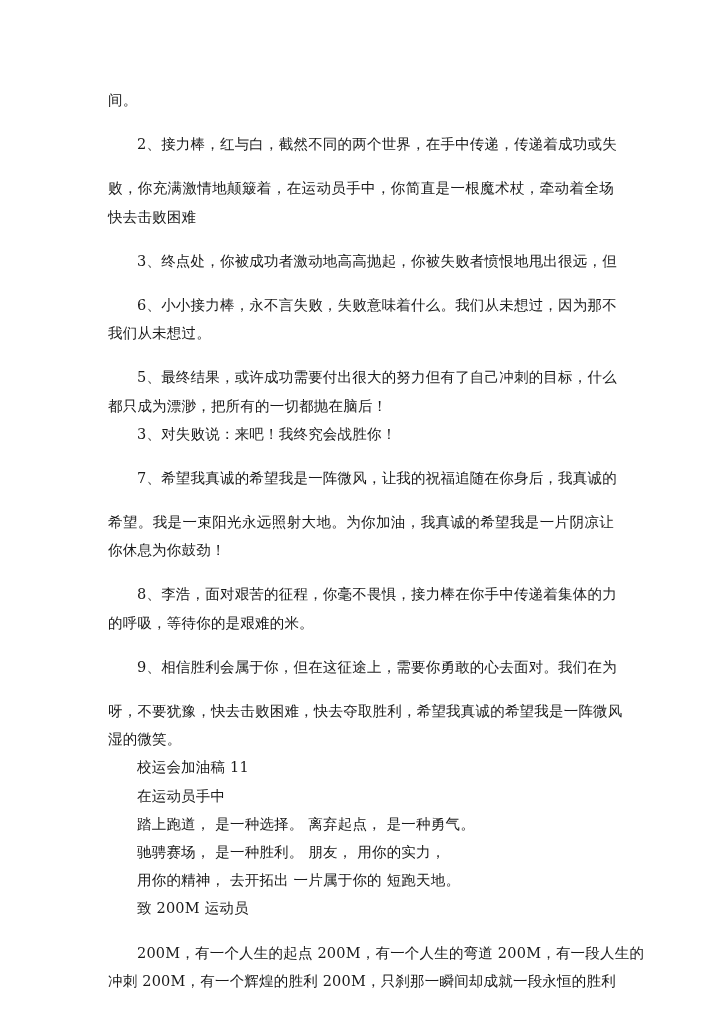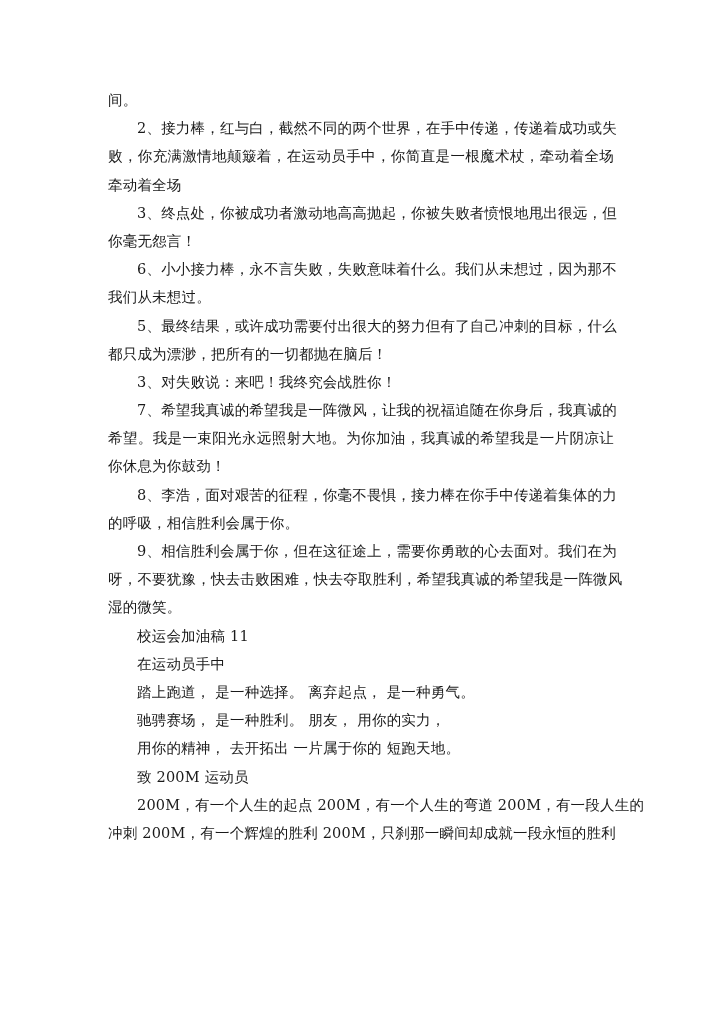--- a/index.html
+++ b/index.html
@@ -27,42 +27,42 @@
       font-size: 14.5px;
       white-space: nowrap;
       letter-spacing: 0.2px;
     }
     .indent {
       padding-left: 29px;
     }
     .justify {
       text-align: justify;
       text-align-last: justify;
+      margin-top: 16px;
     }
   </style>
 </head>
 <body>
 
 <div class="page">
   <div class="line">间。</div>
   <div class="line indent justify">2、接力棒，红与白，截然不同的两个世界，在手中传递，传递着成功或失</div>
   <div class="line justify">败，你充满激情地颠簸着，在运动员手中，你简直是一根魔术杖，牵动着全场</div>
-  <div class="line">牵动着全场</div>
+  <div class="line">快去击败困难</div>
   <div class="line indent justify">3、终点处，你被成功者激动地高高抛起，你被失败者愤恨地甩出很远，但</div>
-  <div class="line">你毫无怨言！</div>
   <div class="line indent justify">6、小小接力棒，永不言失败，失败意味着什么。我们从未想过，因为那不</div>
   <div class="line">我们从未想过。</div>
   <div class="line indent justify">5、最终结果，或许成功需要付出很大的努力但有了自己冲刺的目标，什么</div>
   <div class="line">都只成为漂渺，把所有的一切都抛在脑后！</div>
   <div class="line indent">3、对失败说：来吧！我终究会战胜你！</div>
   <div class="line indent justify">7、希望我真诚的希望我是一阵微风，让我的祝福追随在你身后，我真诚的</div>
   <div class="line justify">希望。我是一束阳光永远照射大地。为你加油，我真诚的希望我是一片阴凉让</div>
   <div class="line">你休息为你鼓劲！</div>
   <div class="line indent justify">8、李浩，面对艰苦的征程，你毫不畏惧，接力棒在你手中传递着集体的力</div>
-  <div class="line">的呼吸，相信胜利会属于你。</div>
+  <div class="line">的呼吸，等待你的是艰难的米。</div>
   <div class="line indent justify">9、相信胜利会属于你，但在这征途上，需要你勇敢的心去面对。我们在为</div>
   <div class="line justify">呀，不要犹豫，快去击败困难，快去夺取胜利，希望我真诚的希望我是一阵微风</div>
   <div class="line">湿的微笑。</div>
   <div class="line indent">校运会加油稿 11</div>
   <div class="line indent">在运动员手中</div>
   <div class="line indent">踏上跑道，  是一种选择。 离弃起点，  是一种勇气。</div>
   <div class="line indent">驰骋赛场，  是一种胜利。 朋友，  用你的实力，</div>
   <div class="line indent">用你的精神，  去开拓出 一片属于你的 短跑天地。</div>
   <div class="line indent">致 200M 运动员</div>
   <div class="line indent justify">200M，有一个人生的起点 200M，有一个人生的弯道 200M，有一段人生的</div>

